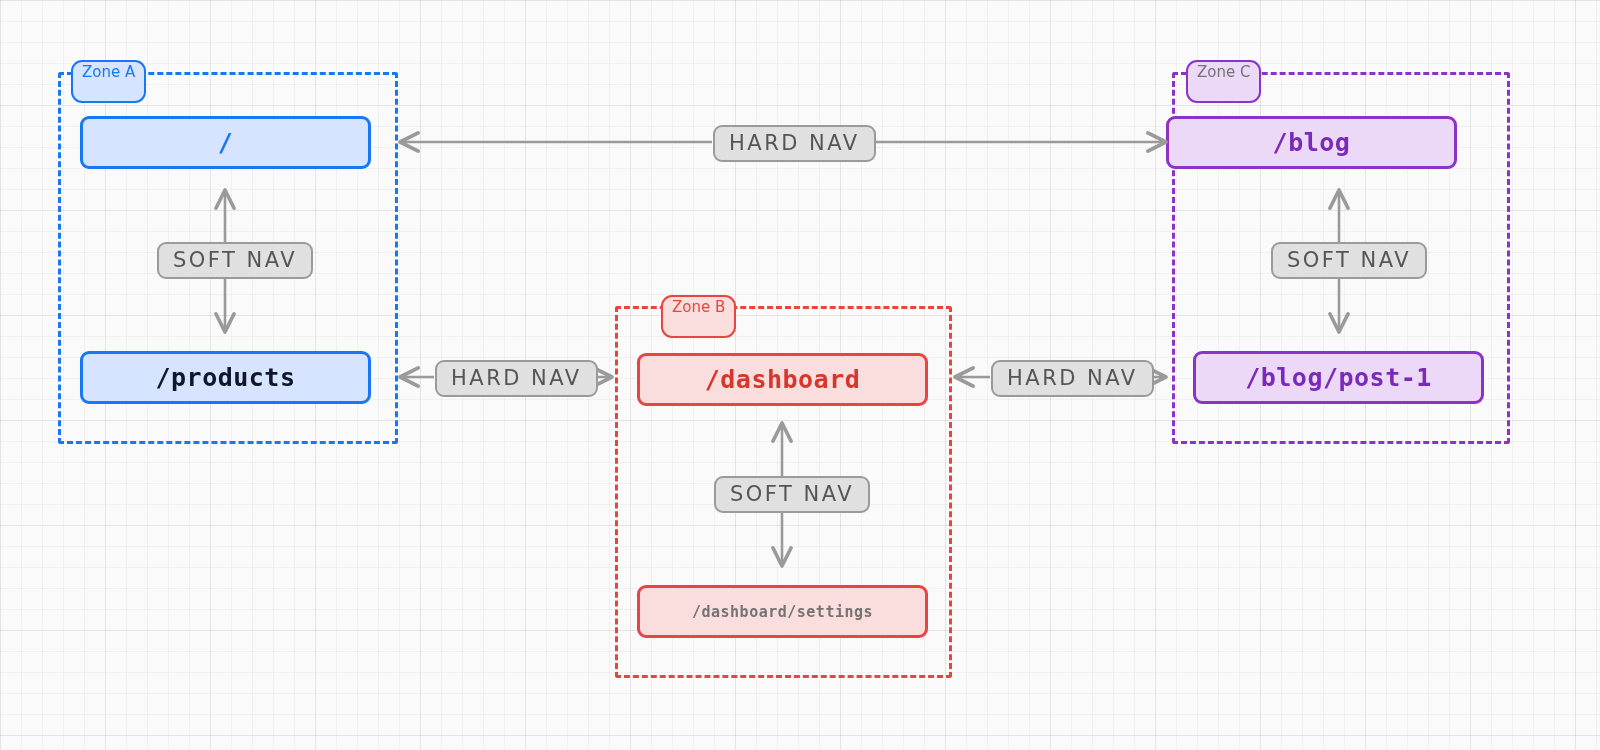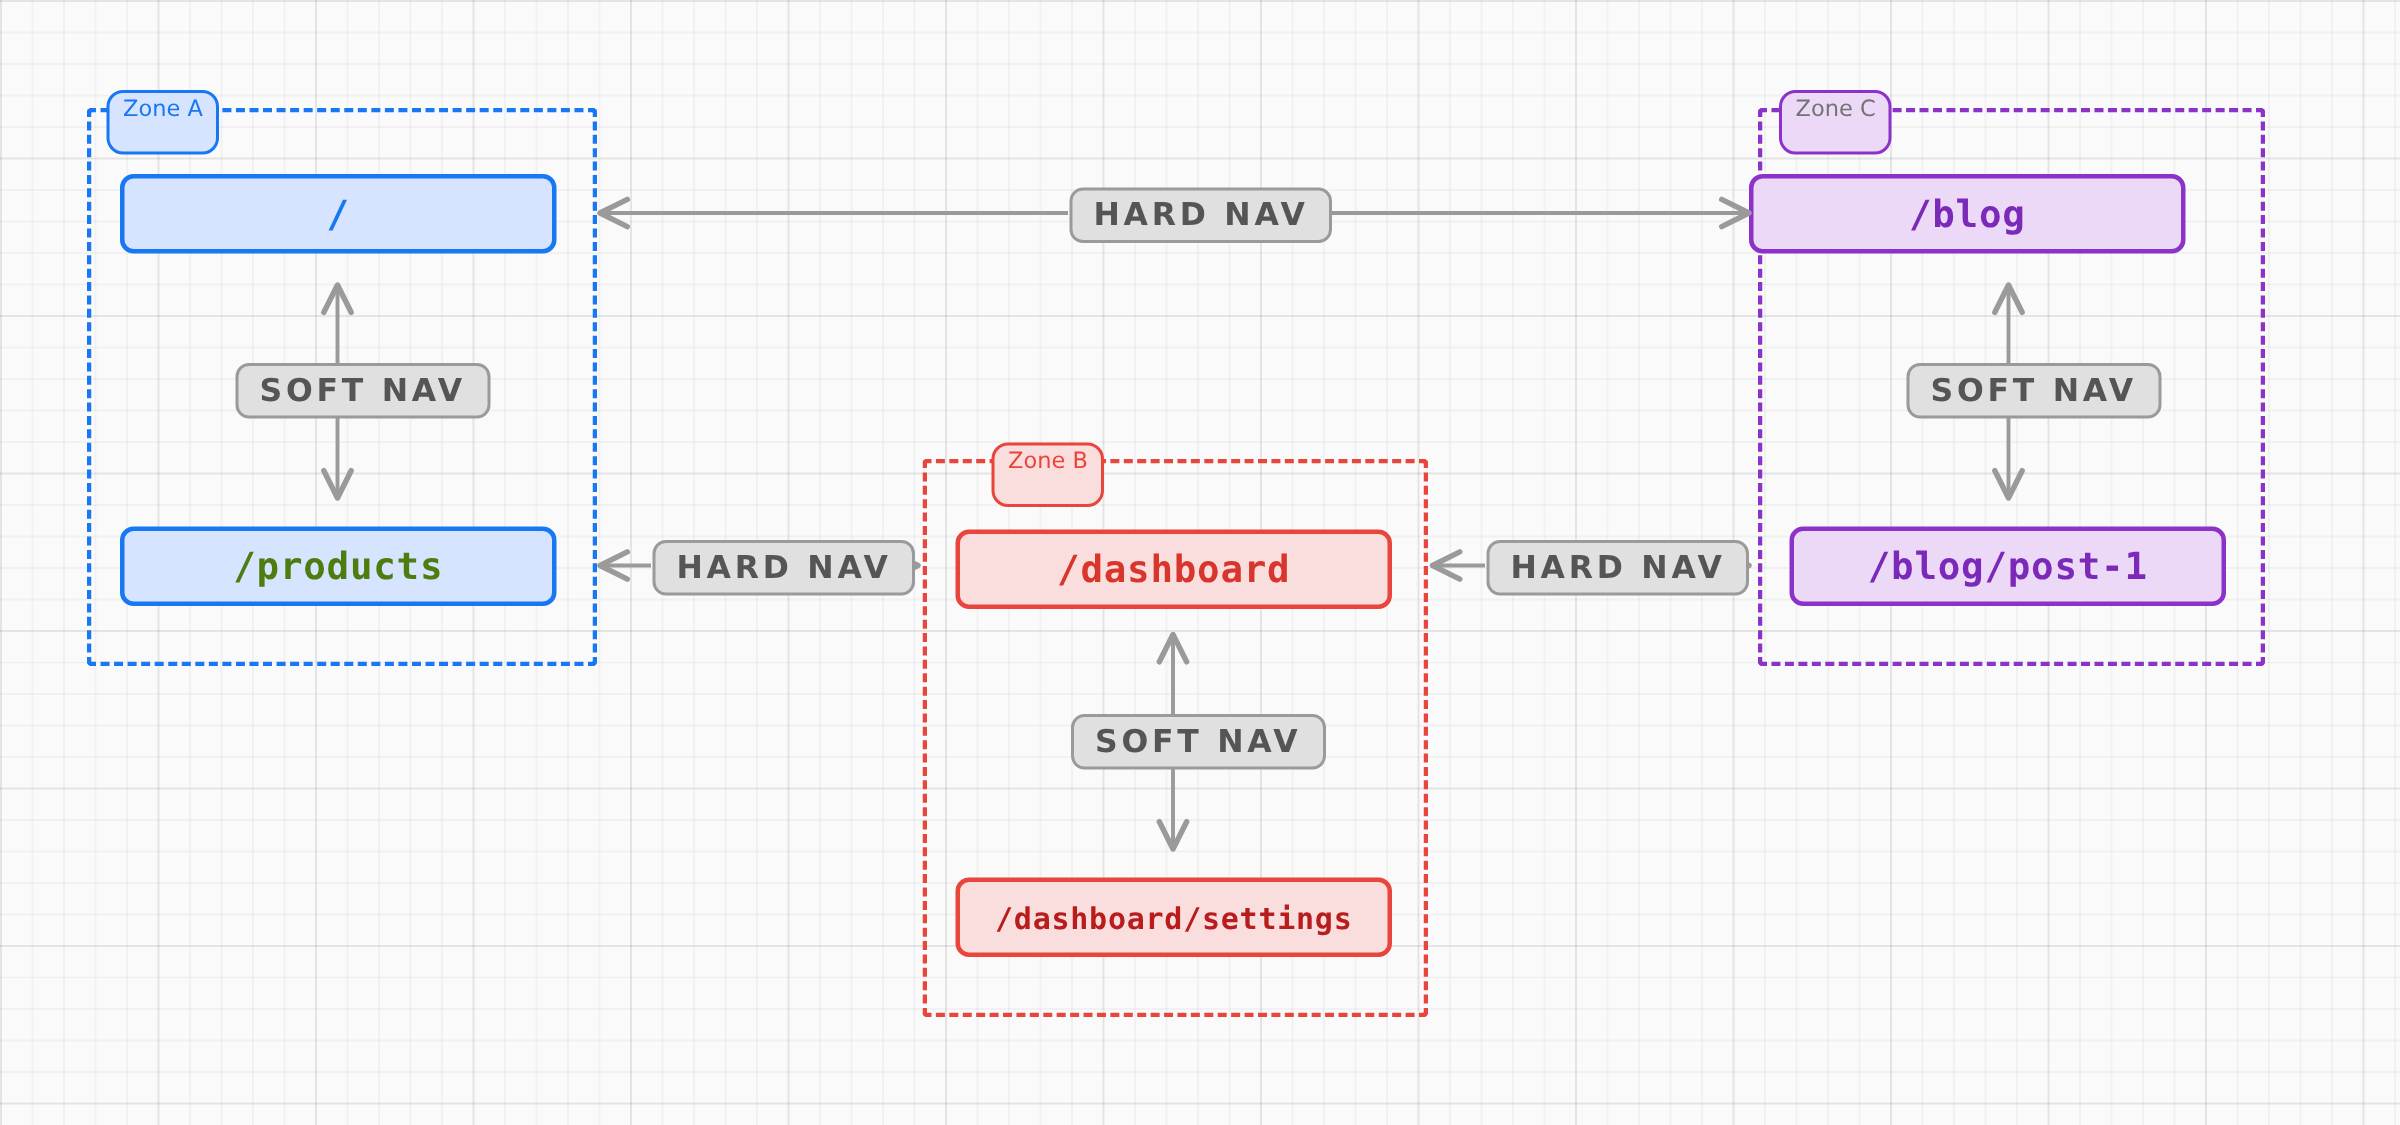--- a/index.html
+++ b/index.html
@@ -64,21 +64,21 @@
   
   .edge-label {
     position: absolute;
     box-sizing: border-box;
     background: #e0e0e0;
     border: 2px solid #9a9a9a;
     border-radius: 9px;
     color: #555555;
     font-family: "DejaVu Sans", sans-serif;
     font-size: 21px;
-    font-weight: bold;
+    font-weight: normal;
     letter-spacing: 2.5px;
     display: flex;
     align-items: center;
     justify-content: center;
     white-space: nowrap;
     padding: 4px 14px 5px 14px;
     z-index: 6;
   }
 
   .arrow-layer {
@@ -136,38 +136,38 @@
 
   <div class="zone" style="left:58px; top:72px; width:340px; height:372px; border-color:#1877f2;"></div>
   <div class="zone-label" style="left:71px; top:60px; border-color:#1877f2; background:#d6e4ff; color:#1877f2;">Zone A</div>
 
   <div class="node" style="left:80px; top:116px; width:291px; height:53px;
               border-color:#1877f2; background:#d6e4ff; color:#1877f2;">
     <span>/</span>
   </div>
 
   <div class="node" style="left:80px; top:351px; width:291px; height:53px;
-              border-color:#1877f2; background:#d6e4ff; color:#4d7c0f;">
+              border-color:#1877f2; background:#d6e4ff; color:#0f172a;">
     <span>/products</span>
   </div>
 
   <div class="edge-label" style="left:157px; top:242px;">
     <span>SOFT NAV</span>
   </div>
 
   <div class="zone" style="left:615px; top:306px; width:337px; height:372px; border-color:#e8453c;"></div>
   <div class="zone-label" style="left:661px; top:295px; border-color:#e8453c; background:#fadedd; color:#e8453c;">Zone B</div>
 
   <div class="node" style="left:637px; top:353px; width:291px; height:53px;
               border-color:#e8453c; background:#fadedd; color:#d8352d;">
     <span>/dashboard</span>
   </div>
 
   <div class="node" style="left:637px; top:585px; width:291px; height:53px;
-              border-color:#e8453c; background:#fadedd; color:#b91c1c; font-size:20px;">
+              border-color:#e8453c; background:#fadedd; color:#737373; font-size:15px;">
     <span>/dashboard/settings</span>
   </div>
 
   <div class="edge-label" style="left:714px; top:476px;">
     <span>SOFT NAV</span>
   </div>
 
   <div class="zone" style="left:1172px; top:72px; width:338px; height:372px; border-color:#8b32c9;"></div>
   <div class="zone-label" style="left:1186px; top:60px; border-color:#8b32c9; background:#ecd9f7; color:#737373;">Zone C</div>
 

